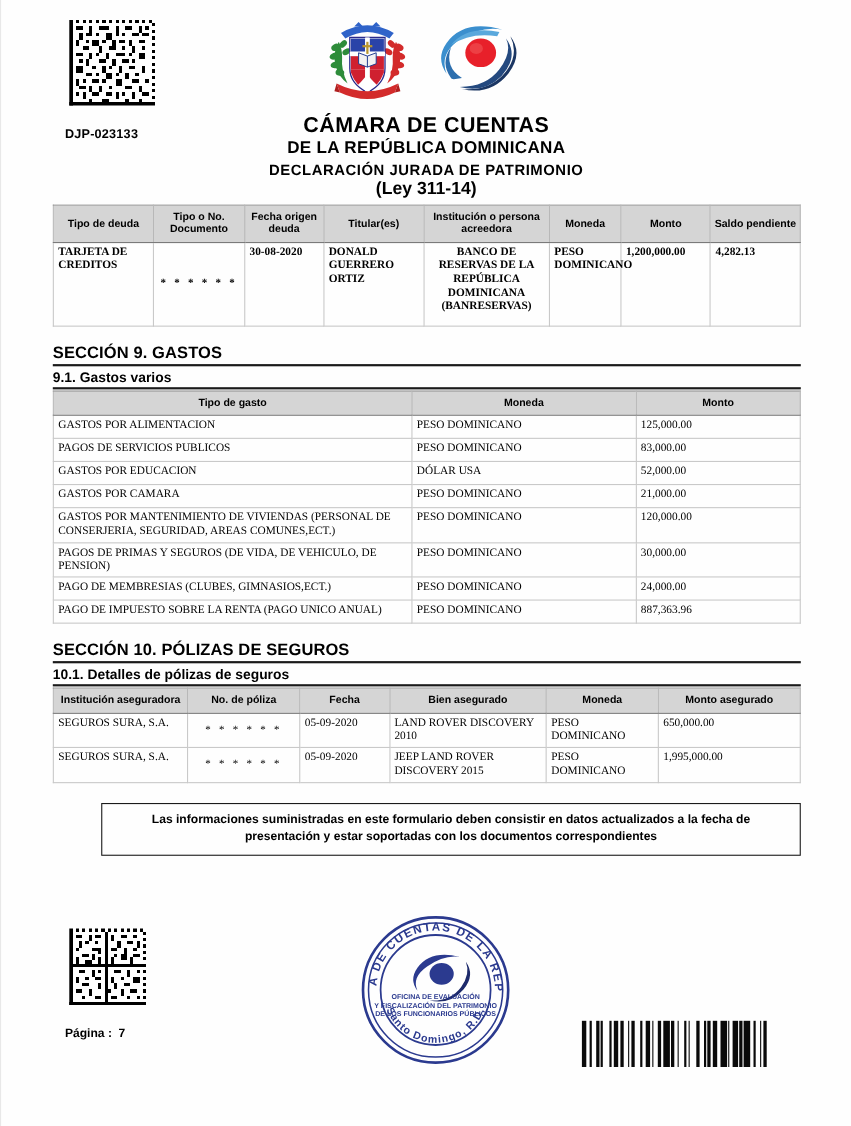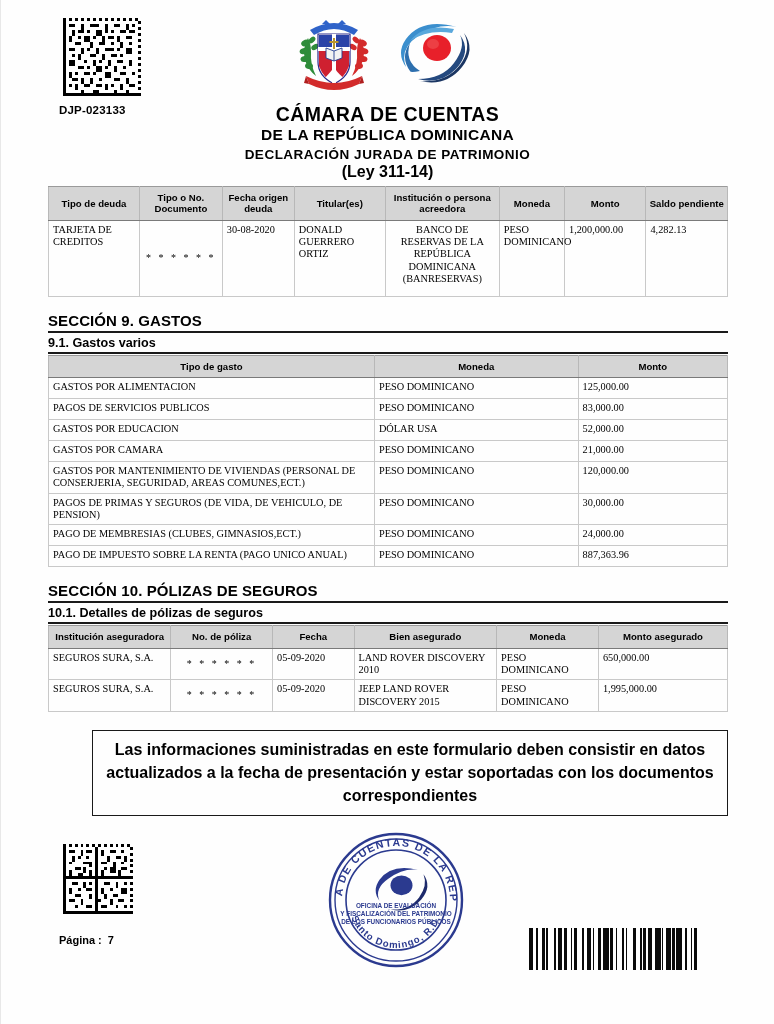--- a/index.html
+++ b/index.html
@@ -29,21 +29,21 @@
   .dm-code-top {
     position: absolute;
     left: 62px;
     top: 18px;
     width: 78px;
     height: 78px;
   }
   .dm-label-top {
     position: absolute;
     left: 58px;
-    top: 104px;
+    top: 116px;
     font-size: 11.5px;
     font-weight: bold;
     letter-spacing: 0.2px;
     font-family: "Liberation Sans", sans-serif;
   }
   .logos {
     position: absolute;
     left: 0; right: 0; top: 14px;
     display: flex;
     justify-content: center;
@@ -120,21 +120,21 @@
   }
   .ta-c { text-align: center; }
   .ta-r { text-align: left; margin-left: 21px; }
   .ta-l { text-align: left; }
   .dots {
     letter-spacing: 2.5px;
     font-size: 10px;
   }
 
   
-  .debt-tbl td { height: 22px; }
+  .debt-tbl td { height: 22px; font-weight: bold; }
   .debt-tbl tr.data td { height: 76px; }
 
   
   .section-head {
     margin-top: 15px;
     font-size: 15px;
     font-weight: bold;
     letter-spacing: 0.1px;
     padding-bottom: 2px;
     border-bottom: 2.5px solid #1a1a1a;
@@ -150,21 +150,21 @@
 
   .gastos-tbl td { height: 21px; }
   .polizas-tbl td { height: 20px; }
 
   
   .notice {
     margin-top: 18px;
     border: 1.6px solid #1a1a1a;
     padding: 7px 12px;
     text-align: center;
-    font-size: 16px;
+    font-size: 11px;
     font-weight: bold;
     line-height: 1.45;
     font-family: "Liberation Sans", sans-serif;
     margin-left: 44px;
   }
 
   
   .footer {
     position: absolute;
     left: 0; right: 0;

